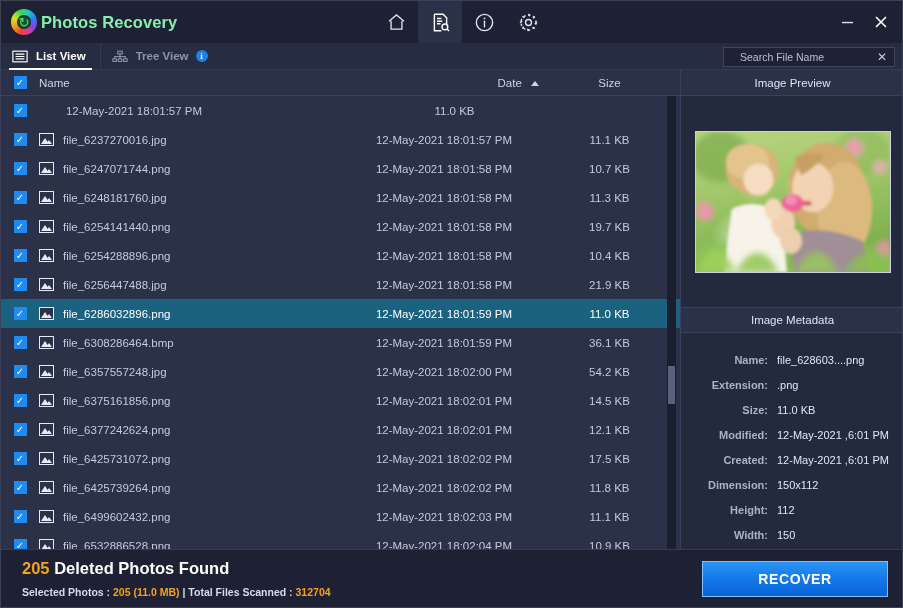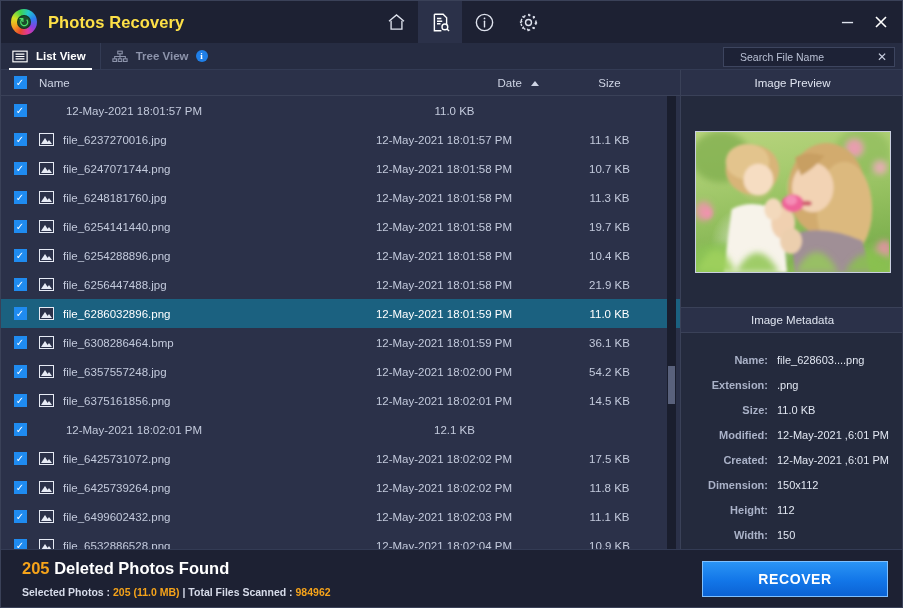--- a/index.html
+++ b/index.html
@@ -43,22 +43,22 @@
     border-radius: 50%;
     background: #1b4d2b;
     box-shadow: inset 0 0 0 1px rgba(0,0,0,.3);
   }
   .logo-glyph {
     position: relative; z-index: 2;
     color: #4de06a; font-size: 13px; line-height: 1;
     font-family: "DejaVu Sans", sans-serif;
   }
   .app-title {
-    margin-left: 11px;
-    color: #fde047;
+    margin-left: 4px;
+    color: #86efac;
     font-size: 16.5px;
     font-weight: bold;
     letter-spacing: .1px;
   }
   .nav-icons {
     position: absolute; left: 373px; top: 0;
     height: 42px; display: flex; align-items: stretch;
   }
   .nav-btn {
     width: 44px; height: 42px;
@@ -492,20 +492,24 @@
         <div class="c-name cell">
           <span class="file-ico"></span>
           <span>file_6375161856.png</span>
         </div>
         <div class="c-date cell">12-May-2021 18:02:01 PM</div>
         <div class="c-size cell">14.5 KB</div>
       </div>
       <div class="row">
         <div class="c-check">
           <span class="cb">✓</span>
+        </div>
+        <div class="c-name cell">
+          <span class="file-ico"></span>
+          <span>file_6377242624.png</span>
         </div>
         <div class="c-date cell">12-May-2021 18:02:01 PM</div>
         <div class="c-size cell">12.1 KB</div>
       </div>
       <div class="row">
         <div class="c-check">
           <span class="cb">✓</span>
         </div>
         <div class="c-name cell">
           <span class="file-ico"></span>
@@ -648,18 +652,18 @@
         </div>
       </div>
   </div>
 
   <div class="statusbar">
     <div class="status-main">
       <span class="count">205</span>
       <span>Deleted Photos Found</span>
     </div>
     <div class="status-sub">
-      <span>Selected Photos : </span><span class="amber">205</span><span class="amber">&nbsp;</span><span class="amber">(11.0 MB)</span><span> | Total Files Scanned : </span><span class="amber">984962</span>
+      <span>Selected Photos : </span><span class="amber">205</span><span class="amber">&nbsp;</span><span class="amber">(11.0 MB)</span><span> | Total Files Scanned : </span><span class="amber">312704</span>
     </div>
     <div class="recover-btn">RECOVER</div>
   </div>
 
 </div>
 
 </body></html>

